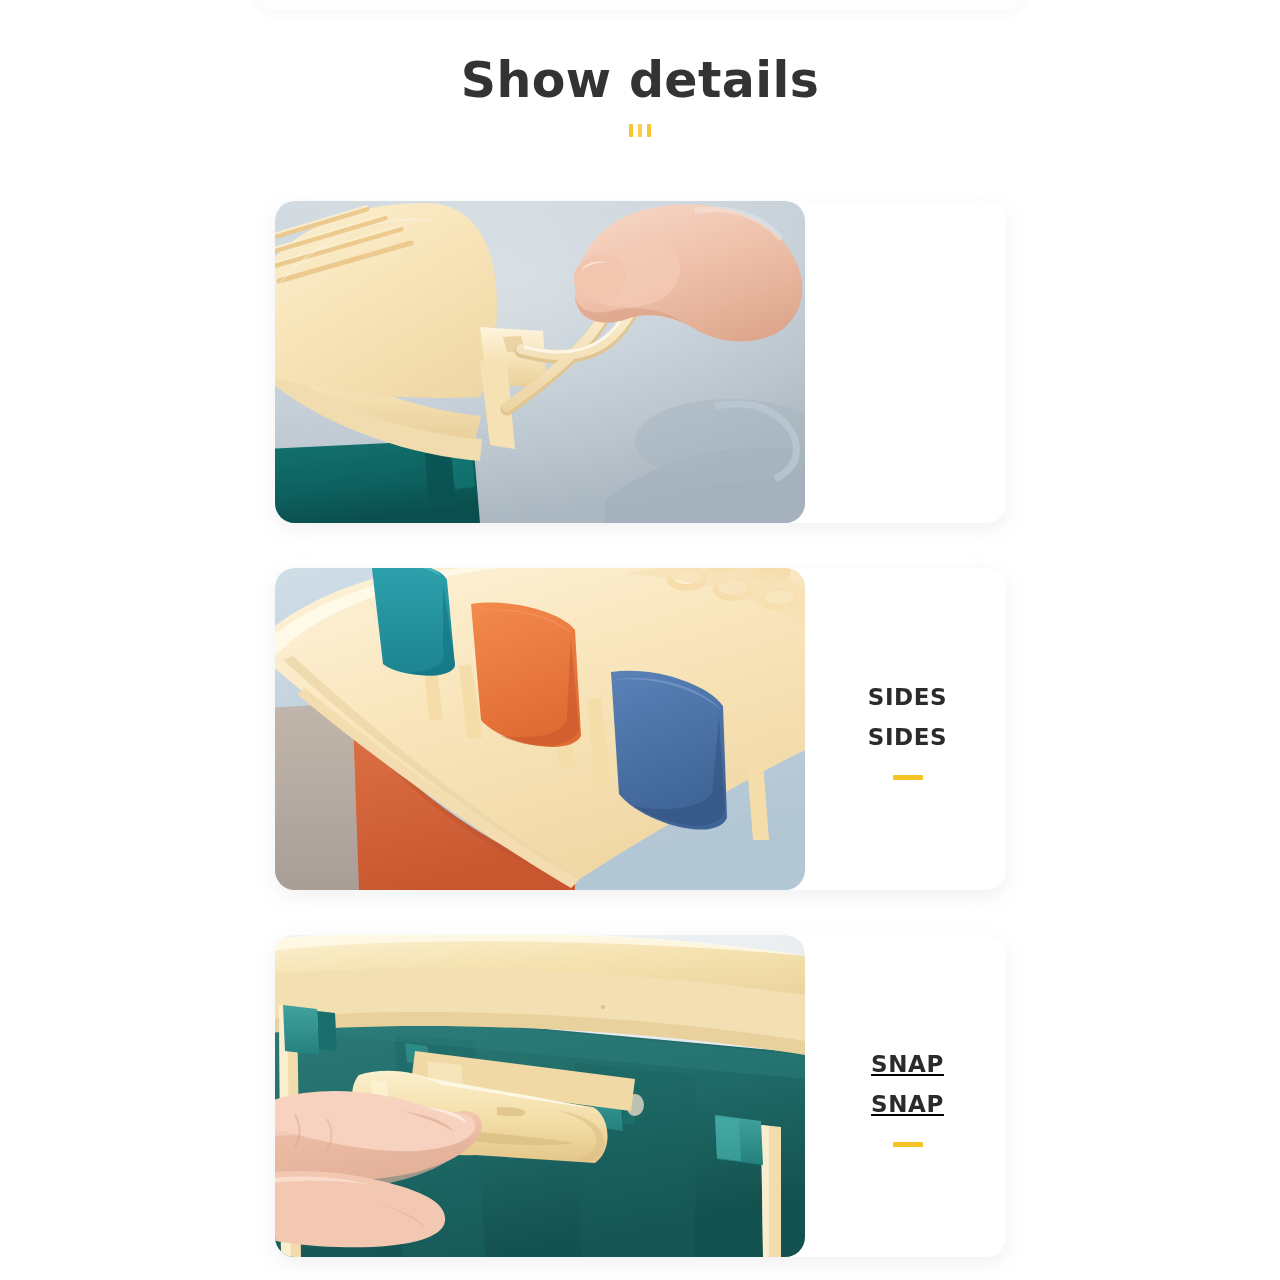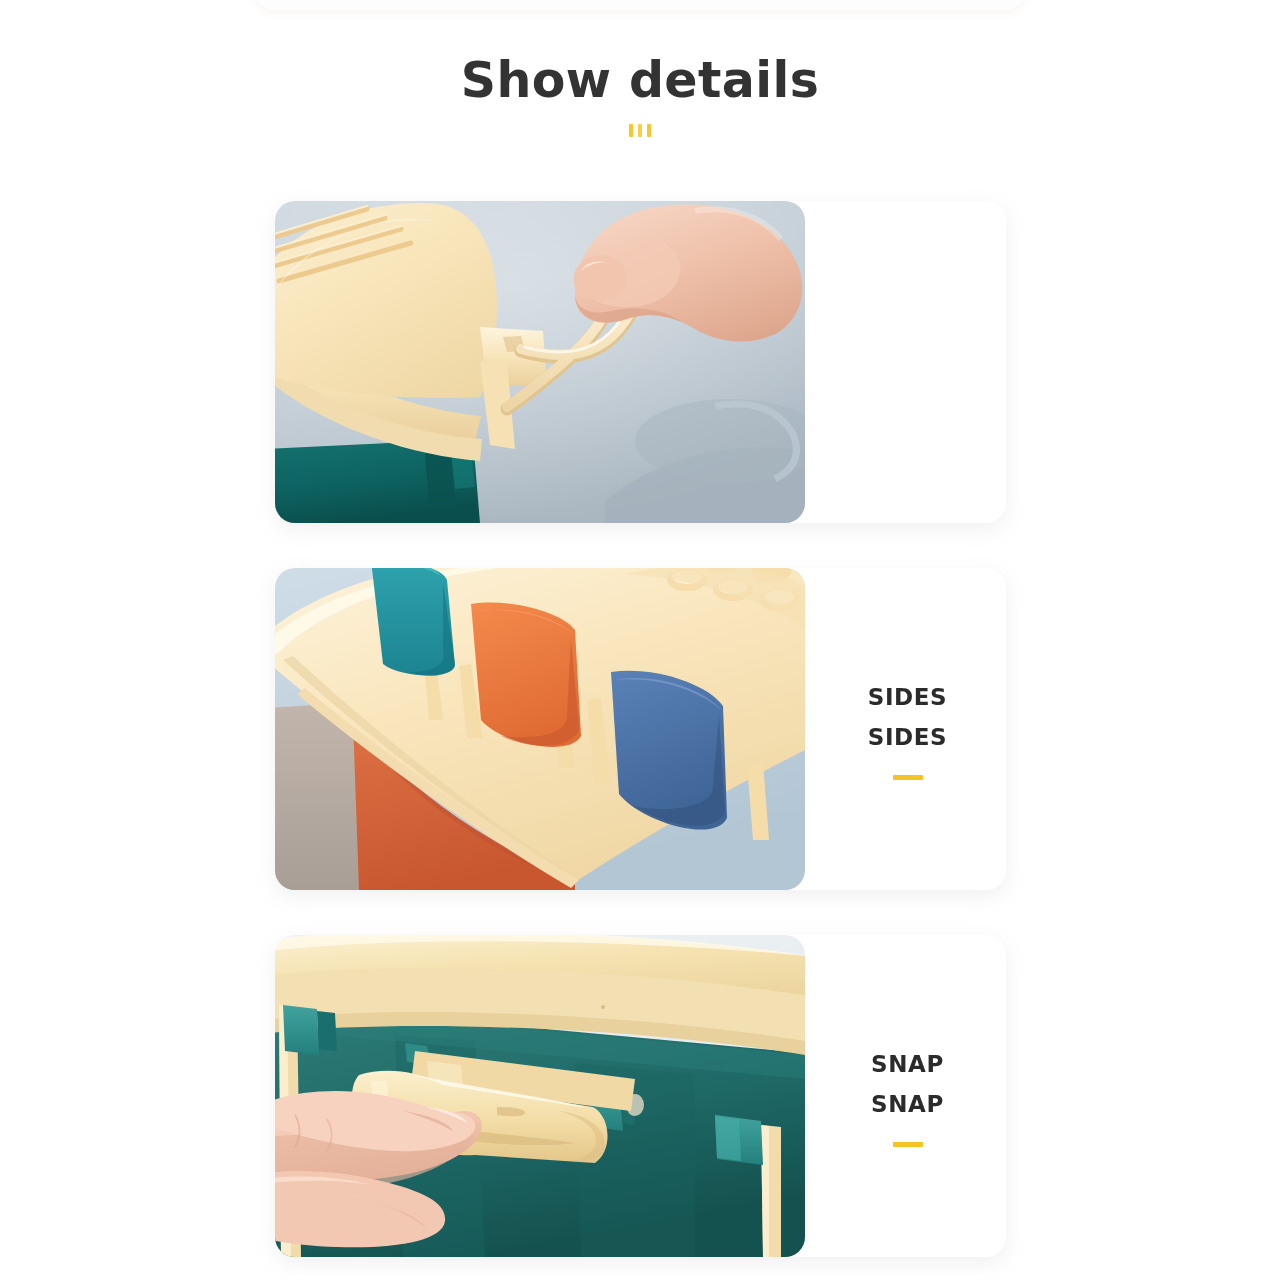--- a/index.html
+++ b/index.html
@@ -75,21 +75,21 @@
     position: relative;
     display: flex;
     align-items: stretch;
     background: #ffffff;
     border-radius: 20px;
     box-shadow: 0 6px 20px rgba(140,140,150,0.13);
     margin-bottom: 45px;
     height: 322px;
     overflow: visible;
   }
-  .card:last-child { margin-bottom: 8px; }
+  .card:last-child { margin-bottom: 8px; text-decoration: underline; }
 
   .card-photo {
     position: relative;
     width: 530px;
     height: 322px;
     border-radius: 20px;
     overflow: hidden;
     flex: 0 0 530px;
   }
   .card-photo svg { display: block; width: 530px; height: 322px; }

